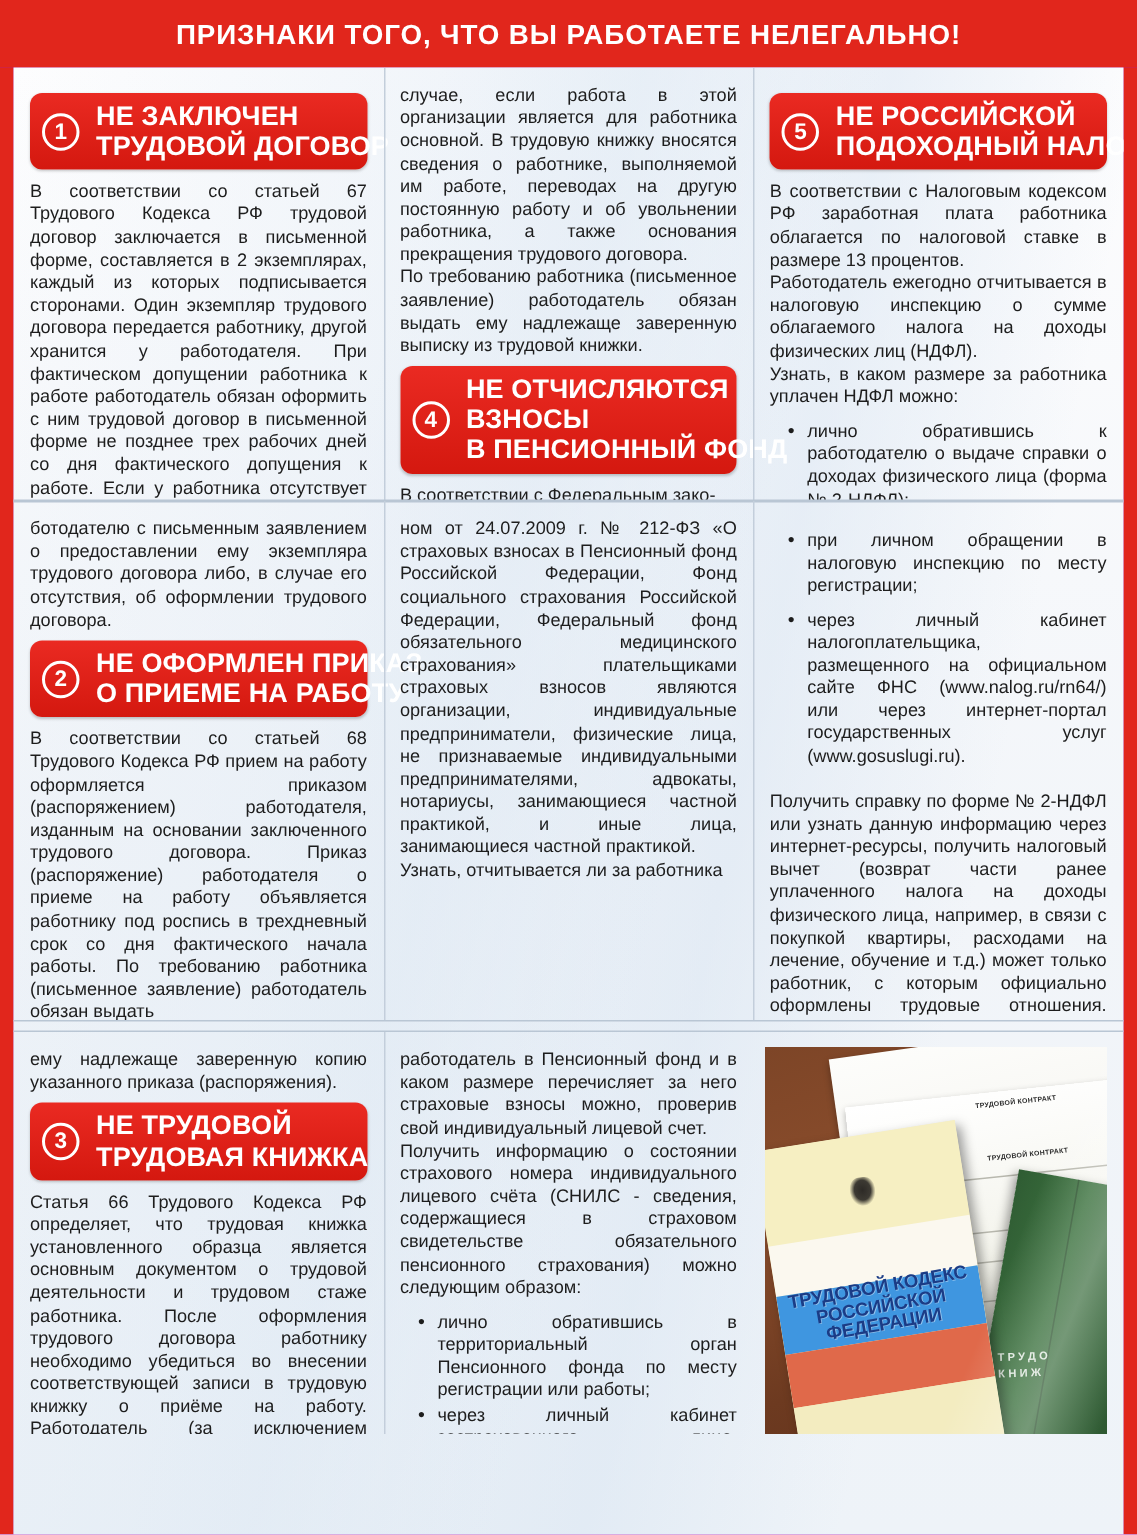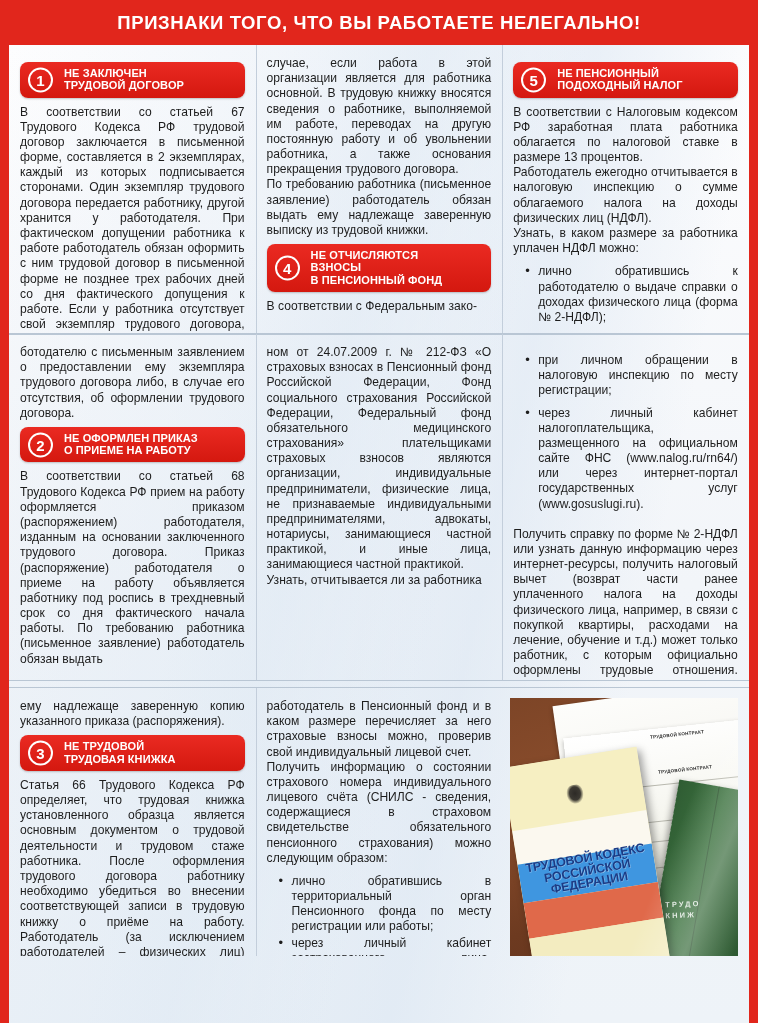--- a/index.html
+++ b/index.html
@@ -87,21 +87,21 @@
     transform: translateY(-50%);
     width: 25px; height: 25px; border-radius: 50%;
     border: 2px solid #ffffff;
     color: #ffffff;
     font-size: 15px; font-weight: bold;
     display: flex; align-items: center; justify-content: center;
     line-height: 1;
   }
   .pill .ttl-line {
     color: #ffffff;
-    font-size: 11px;
+    font-size: 18px;
     font-weight: bold;
     line-height: 1.12;
     letter-spacing: 0.1px;
     white-space: nowrap;
   }
 
   
   p.txt {
     margin: 0 0 0 0;
     font-size: 12.1px;
@@ -269,21 +269,21 @@
             <div class="ttl-line">НЕ ОТЧИСЛЯЮТСЯ</div>
             <div class="ttl-line">ВЗНОСЫ</div>
             <div class="ttl-line">В ПЕНСИОННЫЙ ФОНД</div>
           </div>
           <p class="txt">В соответствии с Федеральным зако-</p>
         </div>
 
         <div class="col sep-l">
           <div class="pill">
             <div class="num">5</div>
-            <div class="ttl-line">НЕ ПЕНСИОННЫЙ</div>
+            <div class="ttl-line">НЕ РОССИЙСКОЙ</div>
             <div class="ttl-line">ПОДОХОДНЫЙ НАЛОГ</div>
           </div>
           <p class="txt">В соответствии с Налоговым кодексом РФ заработная плата работника облагается по налоговой ставке в размере 13 процентов.</p>
           <p class="txt">Работодатель ежегодно отчитывается в налоговую инспекцию о сумме облагаемого налога на доходы физических лиц (НДФЛ).</p>
           <p class="txt">Узнать, в каком размере за работника уплачен НДФЛ можно:</p>
           <ul class="bul">
             <li>лично обратившись к работодателю о выдаче справки о доходах физического лица (форма № 2-НДФЛ);</li>
           </ul>
         </div>
 

